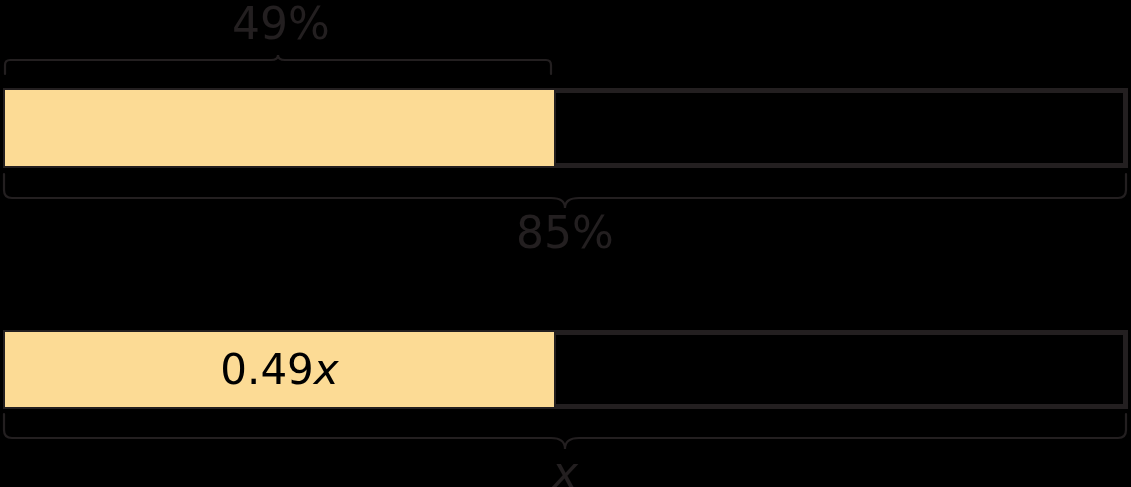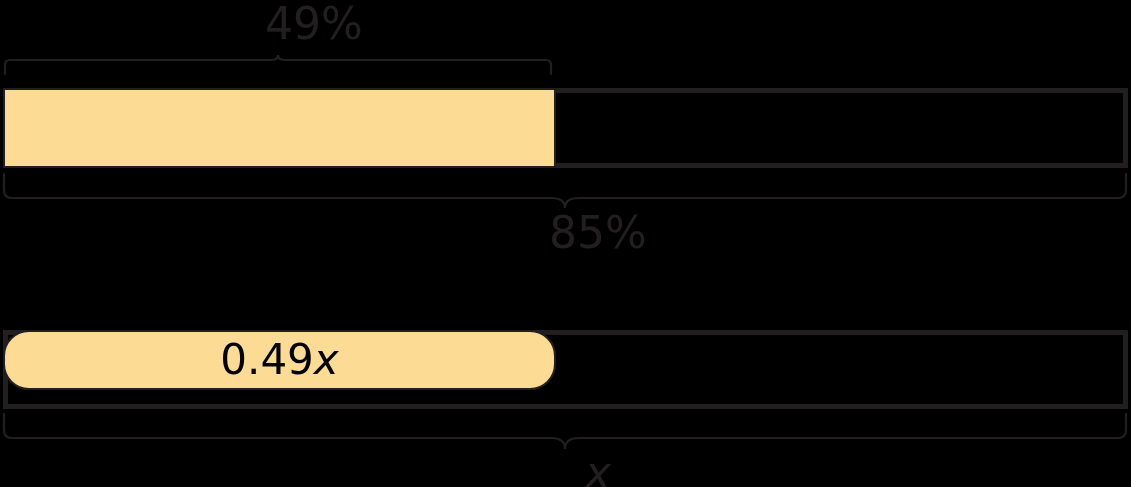--- a/index.html
+++ b/index.html
@@ -18,21 +18,20 @@
 
   
   .label {
     position: absolute;
     color: #231f20;
     font-family: "DejaVu Sans", sans-serif;
     white-space: nowrap;
     line-height: 1;
     text-align: center;
     transform: translateX(-50%);
-    margin-left: 33px;
   }
   .label-top {
     font-size: 44px;
     left: 281px;
     top: 2px;
   }
   .label-mid {
     font-size: 44px;
     left: 565px;
     top: 211px;
@@ -72,22 +71,21 @@
   #fill-top {
     left: 3px;
     top: 88px;
     width: 553px;
     height: 80px;
   }
   #fill-bottom {
     left: 3px;
     top: 330px;
     width: 553px;
-    height: 60px;
-    border-radius: 26px;
+    height: 79px;
   }
   .fill-label {
     position: absolute;
     left: 0;
     right: 0;
     top: 50%;
     transform: translateY(-50%);
     text-align: center;
     color: #000000;
     font-size: 42px;

